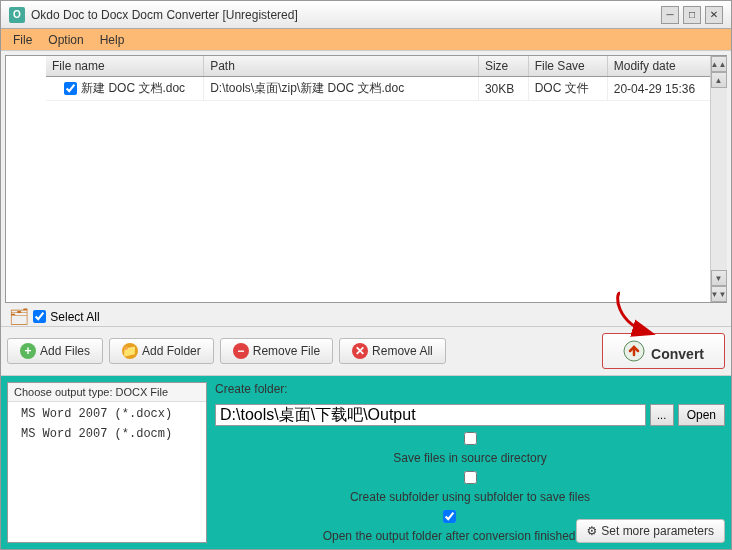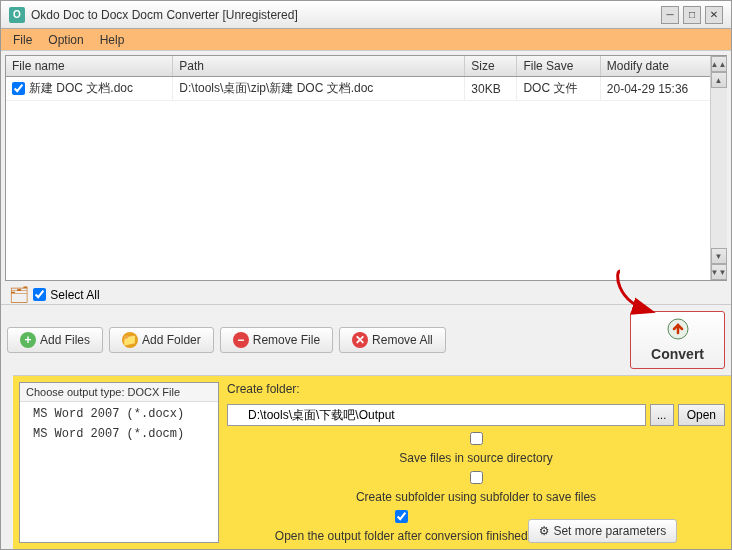--- a/index.html
+++ b/index.html
@@ -81,20 +81,21 @@
       color: #333;
     }
     .file-list-area {
       flex: 1;
       display: flex;
       flex-direction: column;
       margin: 4px 4px 0 4px;
       border: 1px solid #999;
       background: white;
       position: relative;
+      padding-left: 40px;
     }
     .file-table {
       width: 100%;
       border-collapse: collapse;
     }
     .file-table th {
       background: linear-gradient(to bottom, #f5f5f5, #e0e0e0);
       border-right: 1px solid #ccc;
       border-bottom: 1px solid #999;
       padding: 3px 6px;
@@ -108,20 +109,21 @@
       border-right: 1px solid #eee;
       border-bottom: 1px solid #f0f0f0;
       font-size: 12px;
       color: #333;
     }
     .file-table tr:nth-child(even) { background: #f9f9f9; }
     .checkbox-cell {
       display: flex;
       align-items: center;
       gap: 4px;
+      justify-content: center;
     }
     .scrollbar-side {
       position: absolute;
       right: 0;
       top: 0;
       bottom: 0;
       width: 16px;
       background: #f0f0f0;
       border-left: 1px solid #ccc;
       display: flex;
@@ -183,41 +185,39 @@
       font-weight: bold;
       color: white;
       flex-shrink: 0;
     }
     .btn-green { background: #5cb85c; }
     .btn-orange { background: #e8a020; }
     .btn-red-outline { background: #e04040; }
     .btn-red-x { background: #e04040; }
     .convert-btn {
       display: flex;
-      align-items: center;
+      align-items: flex-end;
       gap: 6px;
       padding: 6px 20px;
       border: 1px solid #c44;
       background: linear-gradient(to bottom, #ffffff, #f0f0f0);
       cursor: pointer;
       border-radius: 3px;
       font-size: 14px;
       font-weight: bold;
       color: #333;
       margin-left: auto;
-      flex-direction: column;
     }
     .bottom-section {
       display: flex;
       gap: 8px;
       padding: 6px 6px;
-      background: #fde047;
+      background: #14b8a6;
       border-top: 1px solid #ccc;
       min-height: 120px;
-      margin-left: 12px;
     }
     .output-type-panel {
       border: 1px solid #999;
       background: white;
       width: 200px;
       flex-shrink: 0;
       padding: 0;
     }
     .output-type-header {
       background: #f5f5f5;
@@ -249,22 +249,22 @@
     }
     .folder-label {
       font-size: 12px;
       color: #333;
       margin-bottom: 2px;
     }
     .folder-input {
       flex: 1;
       height: 22px;
       border: 1px solid #999;
-      padding: 2px 20px;
-      font-size: 12px;
+      padding: 2px 4px;
+      font-size: 16px;
       background: white;
     }
     .folder-browse-btn {
       width: 24px;
       height: 22px;
       border: 1px solid #999;
       background: linear-gradient(to bottom, #f5f5f5, #e0e0e0);
       cursor: pointer;
       display: flex;
       align-items: center;
@@ -461,21 +461,21 @@
       </div>
 
       <div class="checkbox-row">
         <input type="checkbox" style="">
         <span>Save files in source directory</span>
       </div>
       <div class="checkbox-row">
         <input type="checkbox" style="">
         <span>Create subfolder using subfolder to save files</span>
       </div>
-      <div style="display:flex;align-items:center;justify-content:center;">
+      <div style="display:flex;align-items:center;justify-content:flex-end;">
         <div class="checkbox-row">
           <input type="checkbox" checked="" style="">
           <span>Open the output folder after conversion finished</span>
         </div>
         <button class="set-params-btn">
           <span>⚙</span>
           <span>Set more parameters</span>
         </button>
       </div>
     </div>

